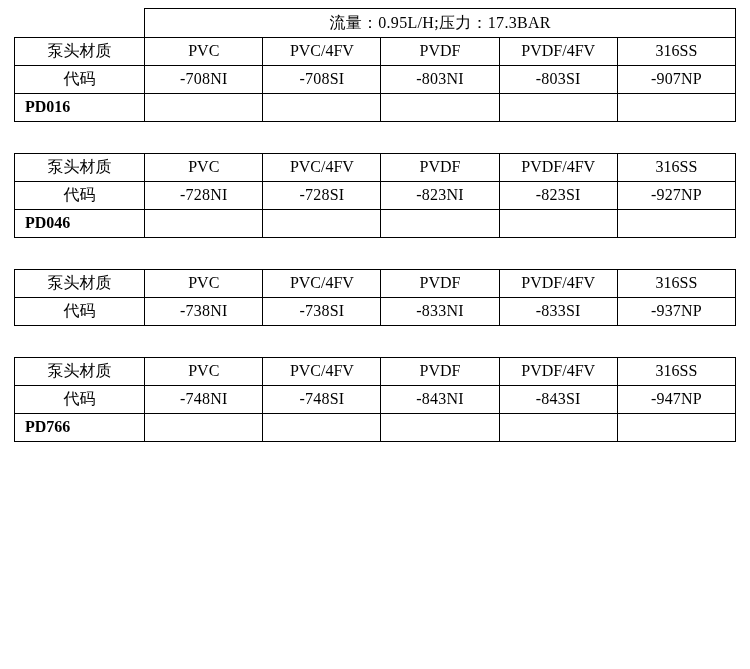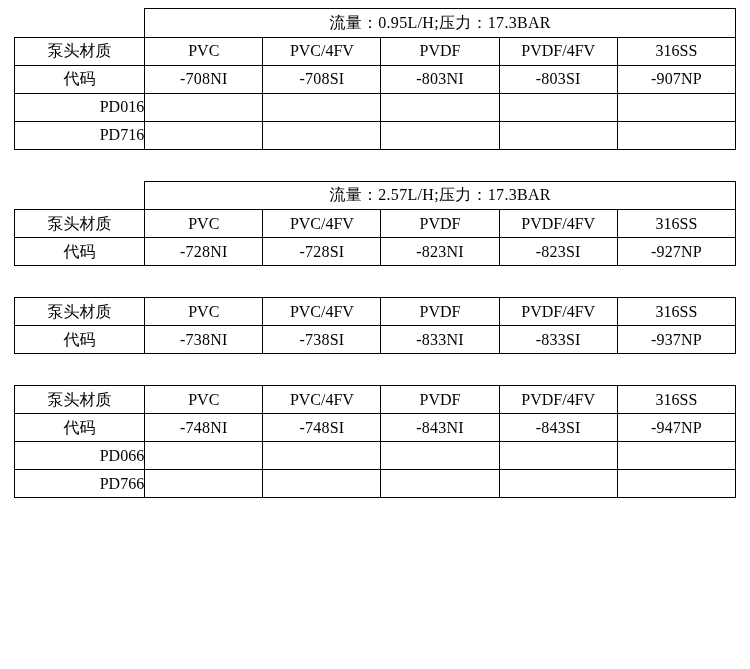--- a/index.html
+++ b/index.html
@@ -51,22 +51,23 @@
   .label-col { width: 130px; }
   .data-col  { width: 118px; }
   .code-text {
     font-family: "Liberation Serif", serif;
     letter-spacing: 0.2px;
   }
   .row-label {
     text-align: center;
   }
   .row-label.left {
-    text-align: right;
+    text-align: left;
     padding-left: 10px;
+    font-weight: bold;
   }
   .empty-cell { }
 </style>
 </head>
 <body>
 
 <div id="sheet">
 
   <table class="spec-table">
     <colgroup>
@@ -99,61 +100,57 @@
       <td class="code-text">-907NP</td>
     </tr>
     <tr>
       <td class="row-label left">PD016</td>
       <td class="empty-cell"></td>
       <td class="empty-cell"></td>
       <td class="empty-cell"></td>
       <td class="empty-cell"></td>
       <td class="empty-cell"></td>
     </tr>
-    <tr>
-      <td class="row-label left">PD716</td>
-      <td class="empty-cell"></td>
-      <td class="empty-cell"></td>
-      <td class="empty-cell"></td>
-      <td class="empty-cell"></td>
-      <td class="empty-cell"></td>
-    </tr>
-  </tbody>
-    </table>
-
-  <table class="spec-table">
-    <colgroup>
-      <col class="label-col">
-        <col class="data-col">
-        <col class="data-col">
-        <col class="data-col">
-        <col class="data-col">
-        <col class="data-col">
-    </colgroup>
-    <tbody>
-        <tr>
-      <td class="head-cell blank-left"></td>
-      <td class="title-cell" colspan="5">流量：2.57L/H;压力：17.3BAR</td>
-    </tr>
+  </tbody>
+    </table>
+
+  <table class="spec-table">
+    <colgroup>
+      <col class="label-col">
+        <col class="data-col">
+        <col class="data-col">
+        <col class="data-col">
+        <col class="data-col">
+        <col class="data-col">
+    </colgroup>
+    <tbody>
     <tr>
       <td class="row-label">泵头材质</td>
       <td>PVC</td>
       <td>PVC/4FV</td>
       <td>PVDF</td>
       <td>PVDF/4FV</td>
       <td>316SS</td>
     </tr>
     <tr>
       <td class="row-label">代码</td>
       <td class="code-text">-728NI</td>
       <td class="code-text">-728SI</td>
       <td class="code-text">-823NI</td>
       <td class="code-text">-823SI</td>
       <td class="code-text">-927NP</td>
     </tr>
+    <tr>
+      <td class="row-label left">PD046</td>
+      <td class="empty-cell"></td>
+      <td class="empty-cell"></td>
+      <td class="empty-cell"></td>
+      <td class="empty-cell"></td>
+      <td class="empty-cell"></td>
+    </tr>
   </tbody>
     </table>
 
   <table class="spec-table">
     <colgroup>
       <col class="label-col">
         <col class="data-col">
         <col class="data-col">
         <col class="data-col">
         <col class="data-col">
@@ -199,28 +196,20 @@
     </tr>
     <tr>
       <td class="row-label">代码</td>
       <td class="code-text">-748NI</td>
       <td class="code-text">-748SI</td>
       <td class="code-text">-843NI</td>
       <td class="code-text">-843SI</td>
       <td class="code-text">-947NP</td>
     </tr>
     <tr>
-      <td class="row-label left">PD066</td>
-      <td class="empty-cell"></td>
-      <td class="empty-cell"></td>
-      <td class="empty-cell"></td>
-      <td class="empty-cell"></td>
-      <td class="empty-cell"></td>
-    </tr>
-    <tr>
       <td class="row-label left">PD766</td>
       <td class="empty-cell"></td>
       <td class="empty-cell"></td>
       <td class="empty-cell"></td>
       <td class="empty-cell"></td>
       <td class="empty-cell"></td>
     </tr>
   </tbody>
     </table>
 

